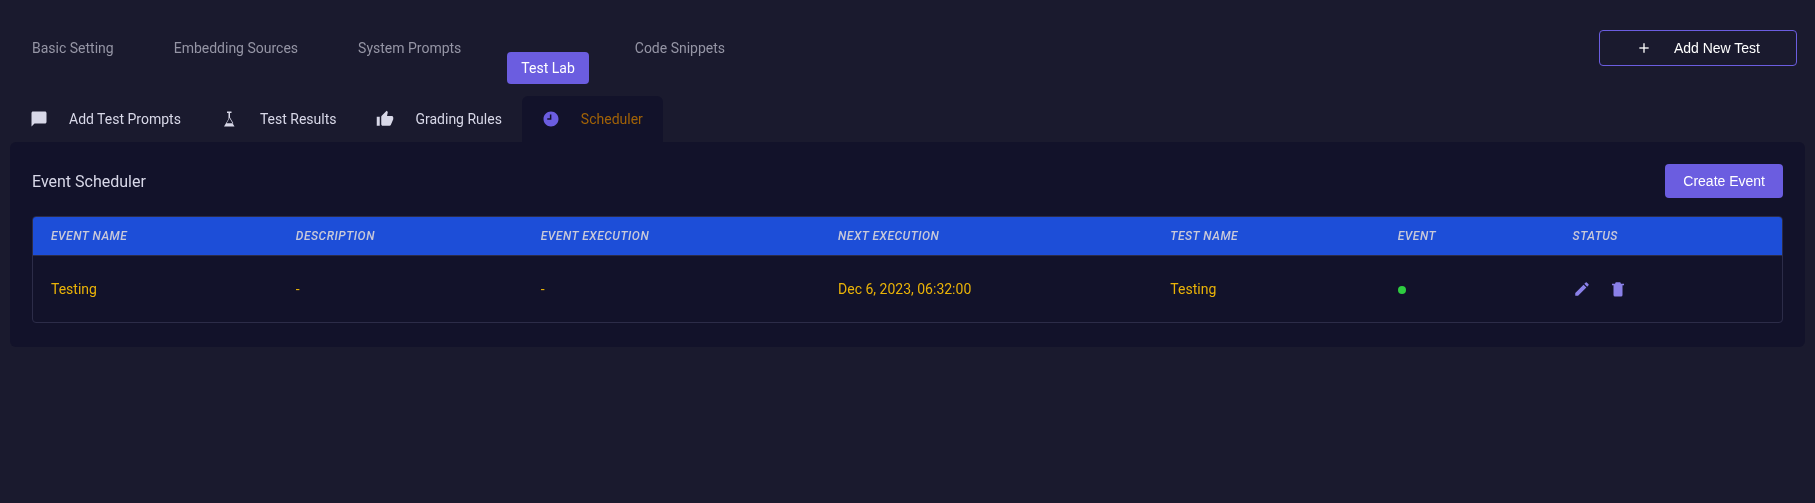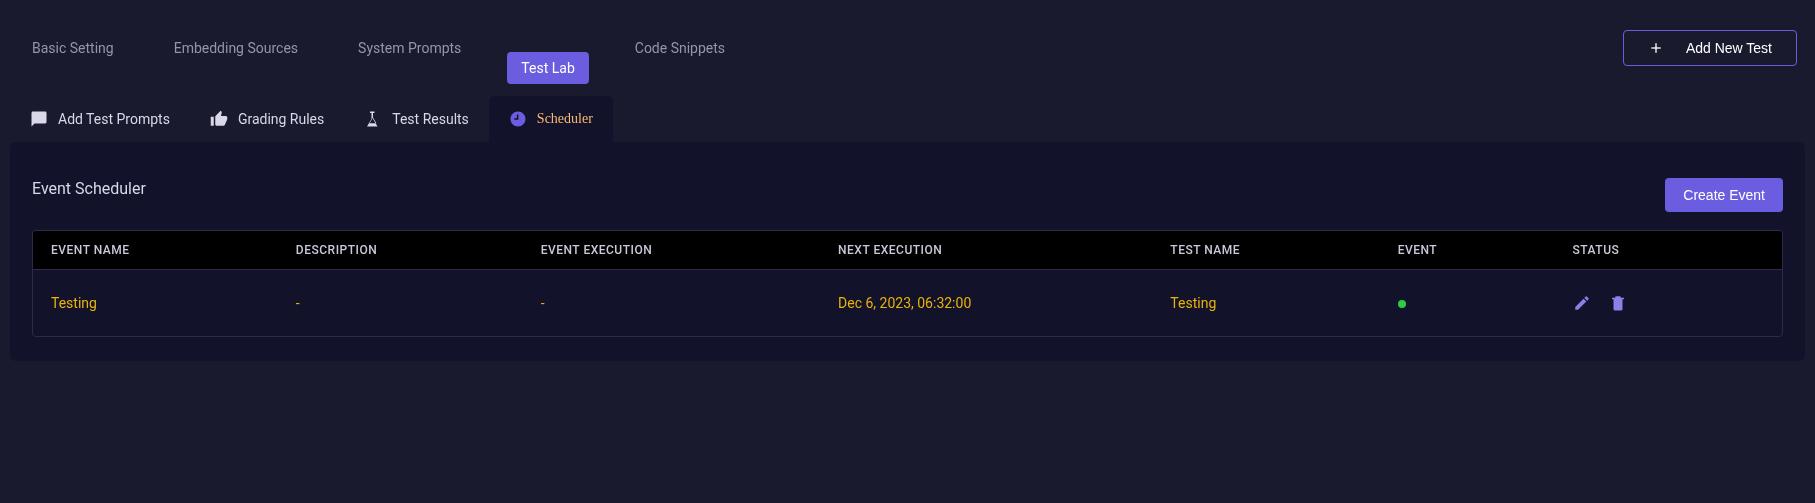--- a/index.html
+++ b/index.html
@@ -32,52 +32,51 @@
   }
   .main-tab.active {
     background: #6b5de0;
     color: #fff;
     margin-top: 40px;
   }
   .add-test-btn {
     border: 1px solid #6b5de0;
     background: transparent;
     color: #fff;
-    padding: 9px 24px;
+    padding: 9px 36px;
     border-radius: 4px;
     display: inline-flex;
     align-items: center;
     gap: 22px;
     cursor: pointer;
     font-size: 14px;
   }
   .add-test-btn svg { width: 16px; height: 16px; stroke: #fff; }
 
   .sub-tabs {
     display: flex;
     align-items: flex-end;
     padding: 0 10px;
     gap: 0;
   }
   .sub-tab {
     display: inline-flex;
     align-items: center;
-    gap: 10px;
+    gap: 21px;
     padding: 14px 20px;
     color: #d8d8e8;
     cursor: pointer;
     font-size: 14px;
     border-top-left-radius: 6px;
     border-top-right-radius: 6px;
   }
   .sub-tab svg { width: 18px; height: 18px; fill: #d8d8e8; }
   .sub-tab.active {
     background: #12122a;
-    color: #fdba74;
-    font-family: Liberation Serif, serif;
+    color: #a16207;
   }
   .sub-tab.active svg.clock {
     fill: #6b5de0;
   }
 
   .panel {
     background: #12122a;
     margin: 0 10px;
     border-radius: 6px;
     padding: 22px 22px 24px 22px;
@@ -93,34 +92,34 @@
     color: #d8d8e8;
   }
   .create-btn {
     background: #6b5de0;
     color: #fff;
     border: none;
     padding: 9px 18px;
     border-radius: 4px;
     cursor: pointer;
     font-size: 14px;
-    margin-top: 14px;
   }
 
   .table-wrap {
     border: 1px solid #2c2c48;
     border-radius: 4px;
     overflow: hidden;
   }
   table {
     width: 100%;
     border-collapse: collapse;
   }
   thead tr {
-    background: #000000;
+    background: #1d4ed8;
+    font-style: italic;
   }
   th {
     text-align: left;
     font-size: 12px;
     letter-spacing: 0.5px;
     color: #c9c9d9;
     font-weight: 500;
     padding: 12px 18px;
   }
   tbody td {
@@ -173,29 +172,29 @@
 
 <div class="sub-tabs">
   <div class="sub-tab">
     <svg viewBox="0 0 24 24">
         <path d="M20 2H4c-1.1 0-2 .9-2 2v18l4-4h14c1.1 0 2-.9 2-2V4c0-1.1-.9-2-2-2z"></path>
       </svg>
     <span>Add Test Prompts</span>
   </div>
   <div class="sub-tab">
     <svg viewBox="0 0 24 24">
-        <path d="M1 21h4V9H1v12zm22-11c0-1.1-.9-2-2-2h-6.31l.95-4.57.03-.32c0-.41-.17-.79-.44-1.06L14.17 1 7.59 7.59C7.22 7.95 7 8.45 7 9v10c0 1.1.9 2 2 2h9c.83 0 1.54-.5 1.84-1.22l3.02-7.05c.09-.23.14-.47.14-.73v-2z"></path>
-      </svg>
-    <span>Grading Rules</span>
+        <path d="M6 22h12l-6-10V4h2V2H8v2h2v8L4 22h2zm6-12V4h0v6l4.5 7.5h-9L12 10z"></path>
+      </svg>
+    <span>Test Results</span>
   </div>
   <div class="sub-tab">
     <svg viewBox="0 0 24 24">
-        <path d="M6 22h12l-6-10V4h2V2H8v2h2v8L4 22h2zm6-12V4h0v6l4.5 7.5h-9L12 10z"></path>
-      </svg>
-    <span>Test Results</span>
+        <path d="M1 21h4V9H1v12zm22-11c0-1.1-.9-2-2-2h-6.31l.95-4.57.03-.32c0-.41-.17-.79-.44-1.06L14.17 1 7.59 7.59C7.22 7.95 7 8.45 7 9v10c0 1.1.9 2 2 2h9c.83 0 1.54-.5 1.84-1.22l3.02-7.05c.09-.23.14-.47.14-.73v-2z"></path>
+      </svg>
+    <span>Grading Rules</span>
   </div>
   <div class="sub-tab active">
     <svg class="clock" viewBox="0 0 24 24">
         <path d="M12 2C6.48 2 2 6.48 2 12s4.48 10 10 10 10-4.48 10-10S17.52 2 12 2zm.5 11H7v-2h3.5V6h2v7z"></path>
       </svg>
     <span>Scheduler</span>
   </div>
 </div>
 
 <div class="panel">

